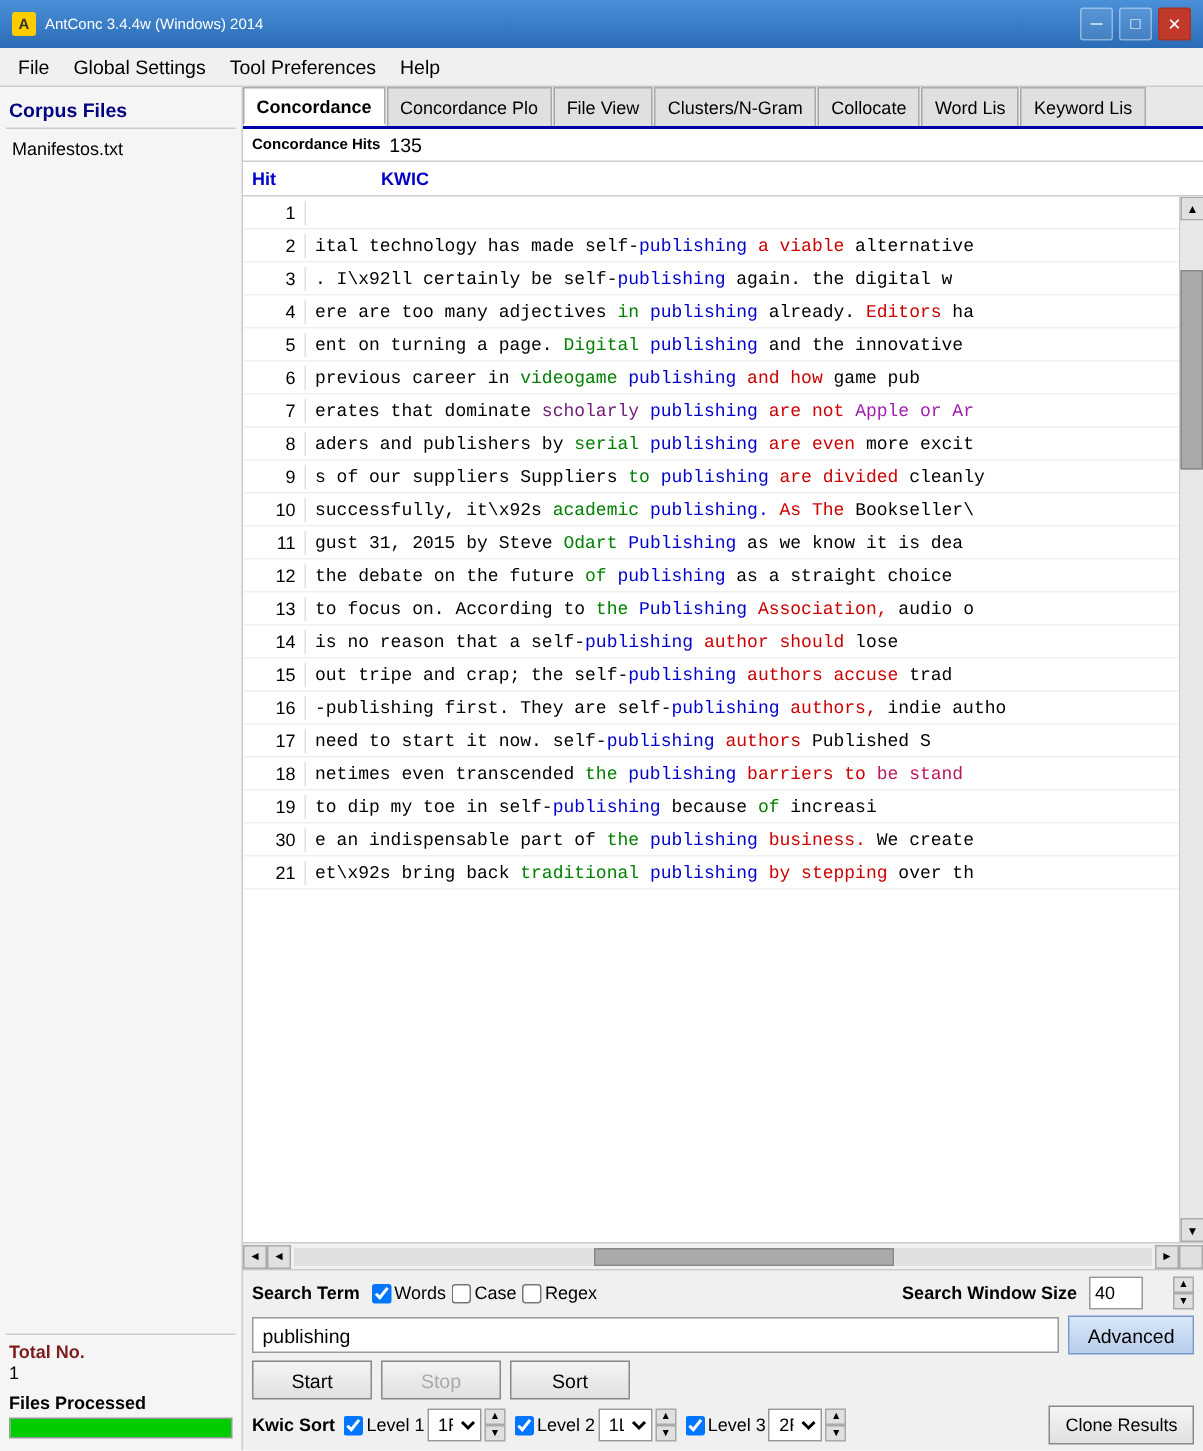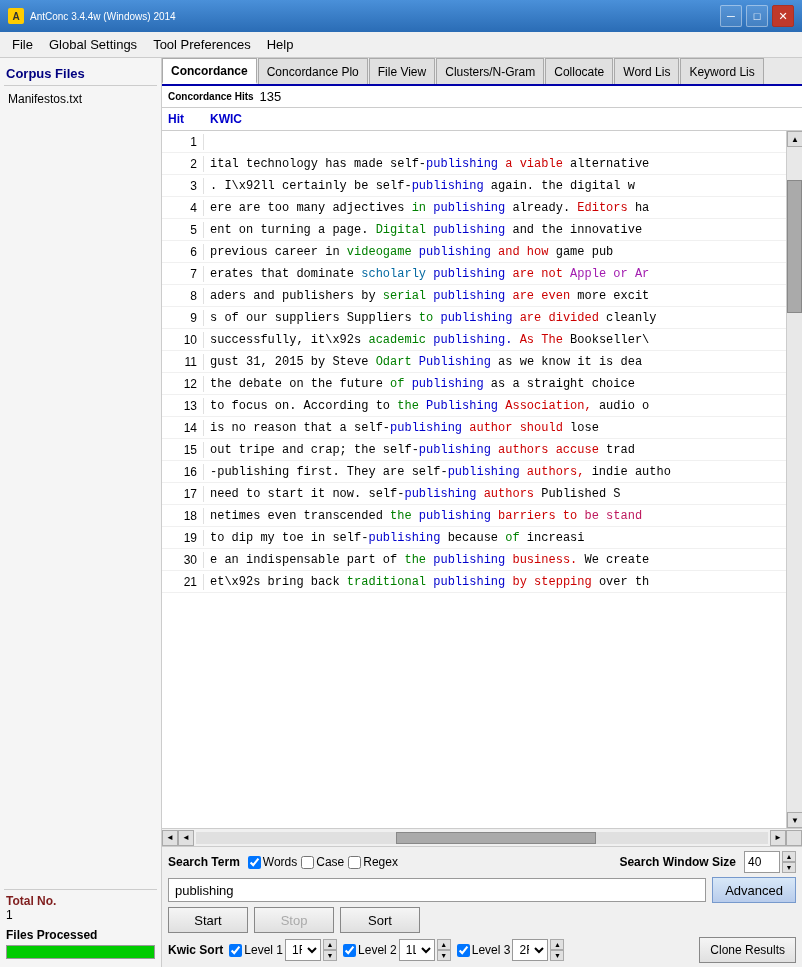--- a/index.html
+++ b/index.html
@@ -169,20 +169,21 @@
       position: relative;
       display: flex;
       flex-direction: column;
     }
     .table-header {
       display: flex;
       background: #fff;
       border-bottom: 1px solid #ccc;
       padding: 2px 0;
       position: relative;
+      gap: 44px;
     }
     .col-hit {
       width: 42px;
       min-width: 42px;
       padding: 2px 6px;
       font-weight: bold;
       color: #0000cc;
       font-size: 12px;
     }
     .col-kwic {
@@ -272,21 +273,21 @@
     .search-row {
       display: flex;
       align-items: center;
       gap: 8px;
       margin-bottom: 4px;
     }
     .search-term-label { font-weight: bold; font-size: 12px; }
     .checkbox-group { display: flex; align-items: center; gap: 4px; }
     .checkbox-item { display: flex; align-items: center; gap: 2px; font-size: 12px; }
     .search-window-label { font-weight: bold; font-size: 12px; margin-left: auto; }
-    .search-window-value-group { display: flex; align-items: center; gap: 2px; }
+    .search-window-value-group { display: flex; align-items: center; gap: 20px; }
     .search-window-input {
       width: 36px;
       height: 22px;
       border: 1px solid #999;
       padding: 1px 3px;
       font-size: 12px;
     }
     .spinner-btns {
       display: flex;
       flex-direction: column;
@@ -476,21 +477,21 @@
             <div class="table-row">
     <div class="row-num">5</div>
     <div class="row-content"><span style="color:#000000">ent on turning a page.  </span><span style="color:#008000">Digital </span><span style="color:#0000cc">publishing</span><span style="color:#000000"> and the innovative</span></div>
   </div>
             <div class="table-row">
     <div class="row-num">6</div>
     <div class="row-content"><span style="color:#000000">previous career in </span><span style="color:#008000">videogame </span><span style="color:#0000cc">publishing</span><span style="color:#000000"> </span><span style="color:#cc0000">and how</span><span style="color:#000000"> game pub</span></div>
   </div>
             <div class="table-row">
     <div class="row-num">7</div>
-    <div class="row-content"><span style="color:#000000">erates that dominate </span><span style="color:#0369a1">scholarly </span><span style="color:#0000cc">publishing</span><span style="color:#000000"> </span><span style="color:#cc0000">are not</span><span style="color:#a21caf"> Apple or Ar</span></div>
+    <div class="row-content"><span style="color:#000000">erates that dominate </span><span style="color:#701a75">scholarly </span><span style="color:#0000cc">publishing</span><span style="color:#000000"> </span><span style="color:#cc0000">are not</span><span style="color:#a21caf"> Apple or Ar</span></div>
   </div>
             <div class="table-row">
     <div class="row-num">8</div>
     <div class="row-content"><span style="color:#000000">aders and publishers by </span><span style="color:#008000">serial </span><span style="color:#0000cc">publishing</span><span style="color:#000000"> </span><span style="color:#cc0000">are even</span><span style="color:#000000"> more excit</span></div>
   </div>
             <div class="table-row">
     <div class="row-num">9</div>
     <div class="row-content"><span style="color:#000000">s of our suppliers  Suppliers </span><span style="color:#008000">to </span><span style="color:#0000cc">publishing</span><span style="color:#000000"> </span><span style="color:#cc0000">are divided</span><span style="color:#000000"> cleanly</span></div>
   </div>
             <div class="table-row">

